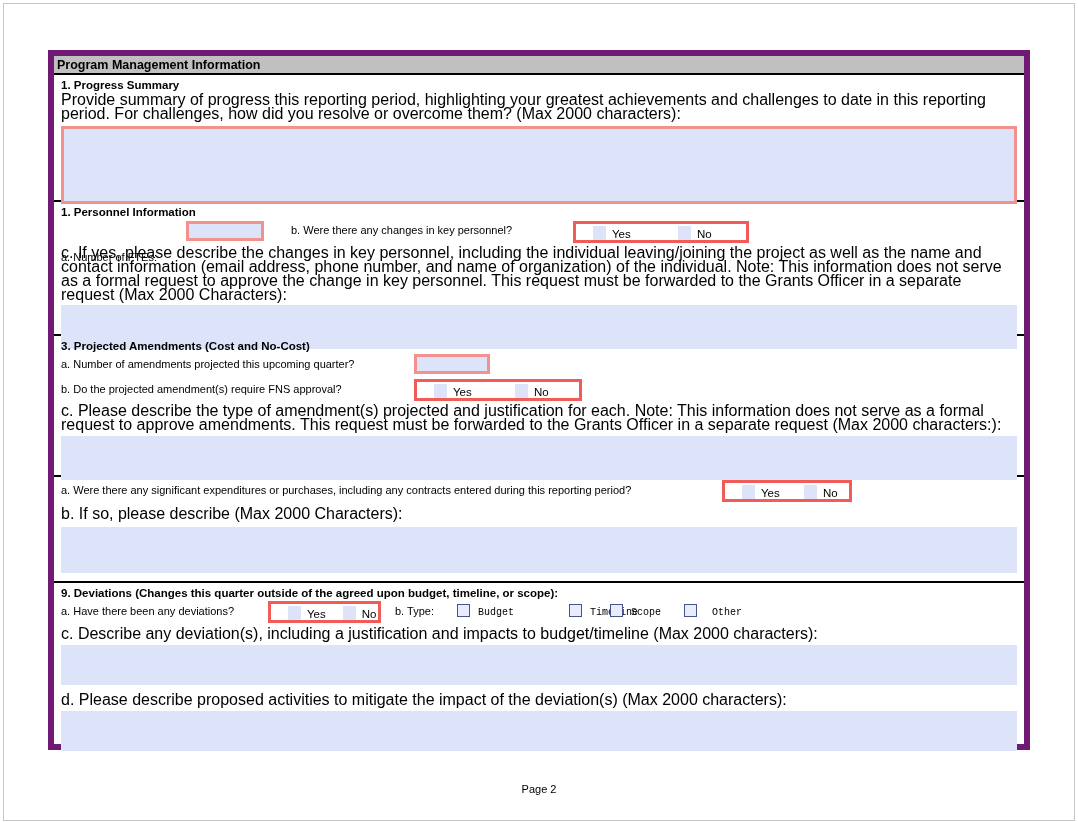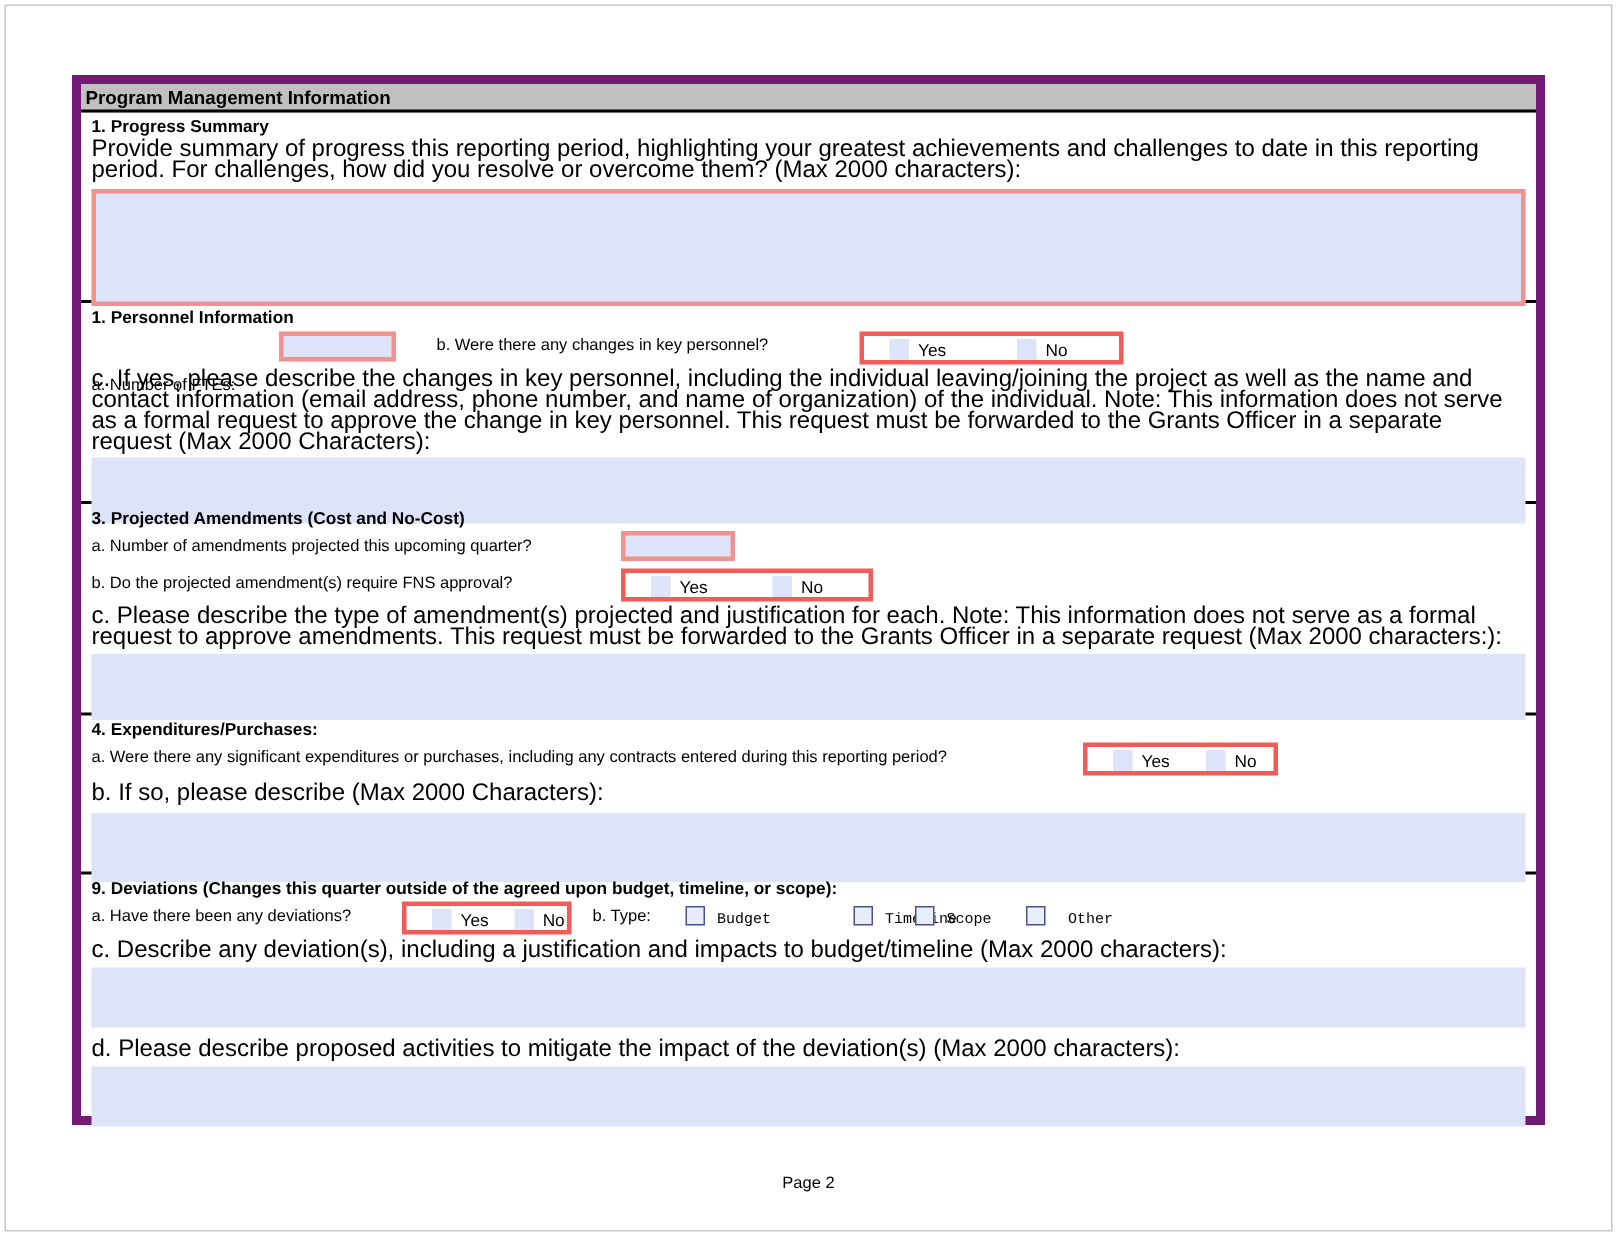--- a/index.html
+++ b/index.html
@@ -121,21 +121,20 @@
           <span class="yn-box"></span>
           <span class="yn-label">No</span>
         </span>
       </div>
     </div>
     <div class="sec-text">c. Please describe the type of amendment(s) projected and justification for each. Note: This information does not serve as a formal request to approve amendments. This request must be forwarded to the Grants Officer in a separate request (Max 2000 characters:):</div>
     <textarea class="fill-area" style="height: 44px; margin-top: 4px;"></textarea>
   </div>
 
   <div class="section s4">
-    <div class="sec-title">4. Expenditures/Purchases:</div>
     <div class="row" style="height:24px;">
       <span class="inline-label" style="left:0;">a. Were there any significant expenditures or purchases, including any contracts entered during this reporting period?</span>
       <div class="yesno" style="left:661px; top:0; width:130px;">
         <span class="yn-half">
           <span class="yn-box"></span>
           <span class="yn-label">Yes</span>
         </span>
         <span class="yn-half">
           <span class="yn-box"></span>
           <span class="yn-label">No</span>

